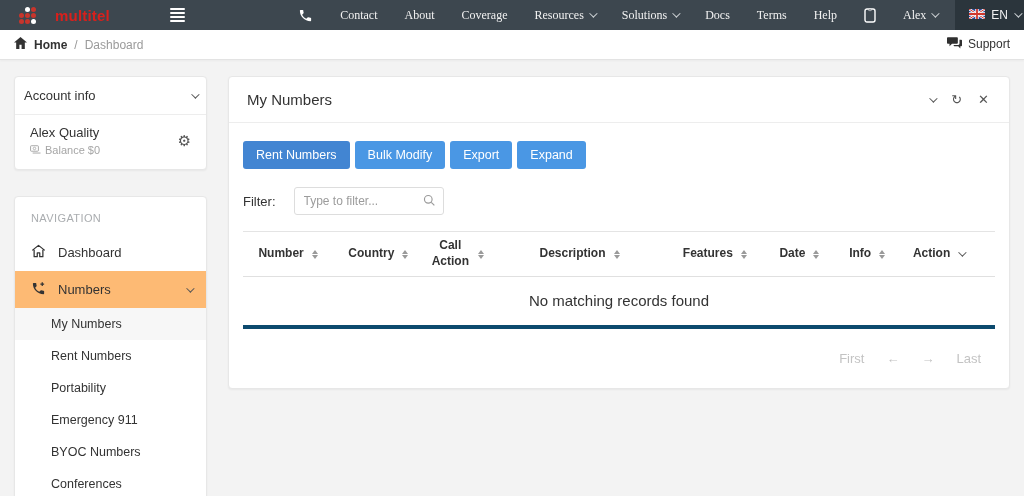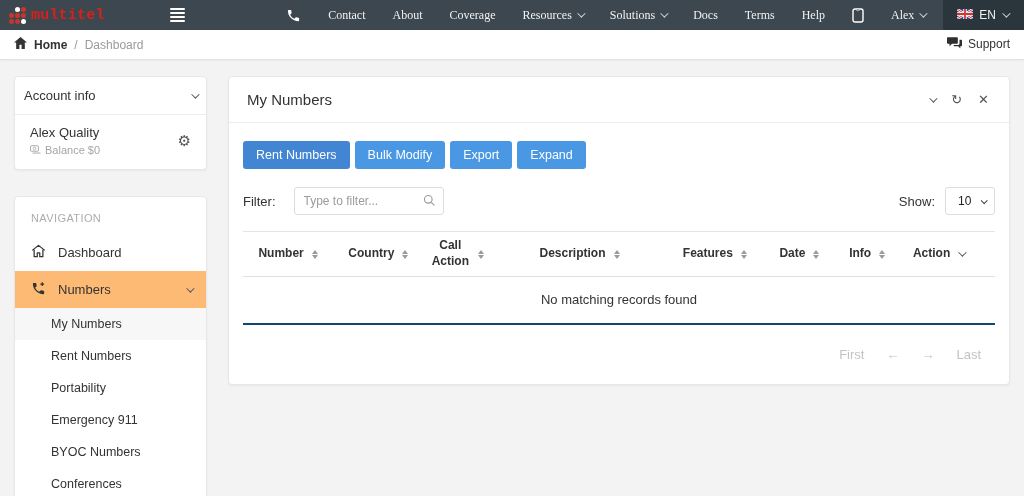--- a/index.html
+++ b/index.html
@@ -1,33 +1,33 @@
 <!DOCTYPE html>
 <html><head>
 <meta charset="utf-8">
 <style>
   * { margin:0; padding:0; box-sizing:border-box; }
   html,body { width:1024px; height:496px; overflow:hidden; }
   body { font-family:"Liberation Sans", sans-serif; background:#f3f3f3; color:#333; }
 
   
   .topnav { height:30px; background:#3d474f; display:flex; align-items:center; color:#f2f2f2; font-size:12px; }
-  .logo { display:flex; align-items:center; gap:5px; padding-left:9px; width:170px;font-family:Liberation Mono, monospace; }
+  .logo { display:flex; align-items:center; gap:19px; padding-left:19px; width:170px; }
   .logo-dots { display:grid; grid-template-columns:repeat(3,5px); grid-auto-rows:5px; gap:1px; }
   .dot { width:5px; height:5px; border-radius:50%; background:#c8352c; }
   .dot.white { background:#fff; }
   .dot.empty { background:transparent; }
   .logo-text { color:#d8201c; font-weight:bold; font-size:15px; letter-spacing:.2px; }
   .hamburger { display:flex; flex-direction:column; gap:2px; cursor:pointer; }
   .hamburger span { display:block; width:15px; height:2px; background:#fff; border-radius:1px; }
   .nav-links { margin-left:auto; display:flex; align-items:center; gap:27px; padding-right:18px; }
   .nav-link { display:flex; align-items:center; gap:5px; cursor:pointer; white-space:nowrap;font-family:Liberation Serif, serif; }
   .chev { display:inline-block; width:6px; height:6px; border-right:1.5px solid currentColor; border-bottom:1.5px solid currentColor; transform:rotate(45deg) translateY(-2px); }
   .chev-lite { color:#cfd4d7; }
-  .lang-block { height:30px; background:#2b353c; display:flex; align-items:center; gap:6px; padding:0 16px 0 14px; cursor:pointer; }
+  .lang-block { height:30px; background:#2b353c; display:flex; align-items:center; gap:6px; padding:0 4px 0 14px; cursor:pointer; }
   .navicon { display:flex; align-items:center; }
 
   
   .breadcrumb-bar { height:30px; background:#fff; border-bottom:1px solid #e3e3e3; display:flex; align-items:center; padding:8px 14px; font-size:12px; box-shadow:0 1px 2px rgba(0,0,0,.04); }
   .crumb { display:flex; align-items:center; gap:7px; }
   .crumb-home { color:#333; font-weight:bold; cursor:pointer; }
   .crumb-sep { color:#999; }
   .crumb-current { color:#9a9a9a; }
   .support { margin-left:auto; display:flex; align-items:flex-start; gap:6px; font-size:12px; color:#333; cursor:pointer; }
 
@@ -73,21 +73,21 @@
   .show-wrap { margin-left:auto; display:flex; align-items:center; gap:10px; }
   .select-box { width:50px; height:28px; border:1px solid #ddd; border-radius:3px; display:flex; align-items:center; justify-content:space-between; padding:0 8px 0 12px; font-size:12px; cursor:pointer; color:#222; }
 
   .table { margin-top:16px; }
   .thead { display:flex; align-items:center; border-top:1px solid #e4e4e4; border-bottom:1px solid #e0e0e0; min-height:46px; }
   .th { display:flex; align-items:center; justify-content:center; gap:8px; font-size:12px; font-weight:bold; color:#333; text-align:center; padding:6px 2px; line-height:1.3; }
   .sorter { display:flex; flex-direction:column; gap:1px; cursor:pointer; }
   .sorter .up { width:0; height:0; border-left:3.5px solid transparent; border-right:3.5px solid transparent; border-bottom:4px solid #9a9a9a; }
   .sorter .dn { width:0; height:0; border-left:3.5px solid transparent; border-right:3.5px solid transparent; border-top:4px solid #9a9a9a; }
   .c0{width:12%} .c1{width:12%} .c2{width:9%} .c3{width:23.5%} .c4{width:12.5%} .c5{width:10%} .c6{width:8%} .c7{width:11%}
-  .empty-row { text-align:center; font-size:13px; color:#333; padding:15px 0 16px 0; border-bottom:2px solid #0c4a6e; }
+  .empty-row { text-align:center; font-size:15px; color:#333; padding:15px 0 16px 0; border-bottom:4px solid #0c4a6e; }
 
   .pagination { display:flex; justify-content:flex-end; align-items:center; gap:22px; padding:22px 14px 22px 0; color:#c3c3c3; font-size:13px; }
   .page-link { cursor:default; }
 </style>
 </head>
 <body>
 
 <div class="topnav">
   <div class="logo">
     <span class="logo-dots">
@@ -254,27 +254,20 @@
         <span class="filter-label">Filter:</span>
         <span class="filter-box">
           <input class="filter-input" placeholder="Type to filter..." style="">
           <span class="search-ic">
             <svg width="13" height="13" viewBox="0 0 16 16">
                 <circle cx="6.5" cy="6.5" r="4.7" fill="none" stroke="#999" stroke-width="1.4"></circle>
                 <path d="M10.2 10.2 L14 14" stroke="#999" stroke-width="1.4"></path>
               </svg>
           </span>
         </span>
-        <span class="show-wrap">
-          <span>Show:</span>
-          <span class="select-box">
-            <span>10</span>
-            <i class="chev" style="color:#444; transform:rotate(45deg) translateY(-1px); width:5px; height:5px;"></i>
-          </span>
-        </span>
       </div>
 
       <div class="table">
         <div class="thead">
           <div class="th c0">
               <span>Number</span>
               <span class="sorter">
                 <span class="up"></span>
                 <span class="dn"></span>
               </span>

